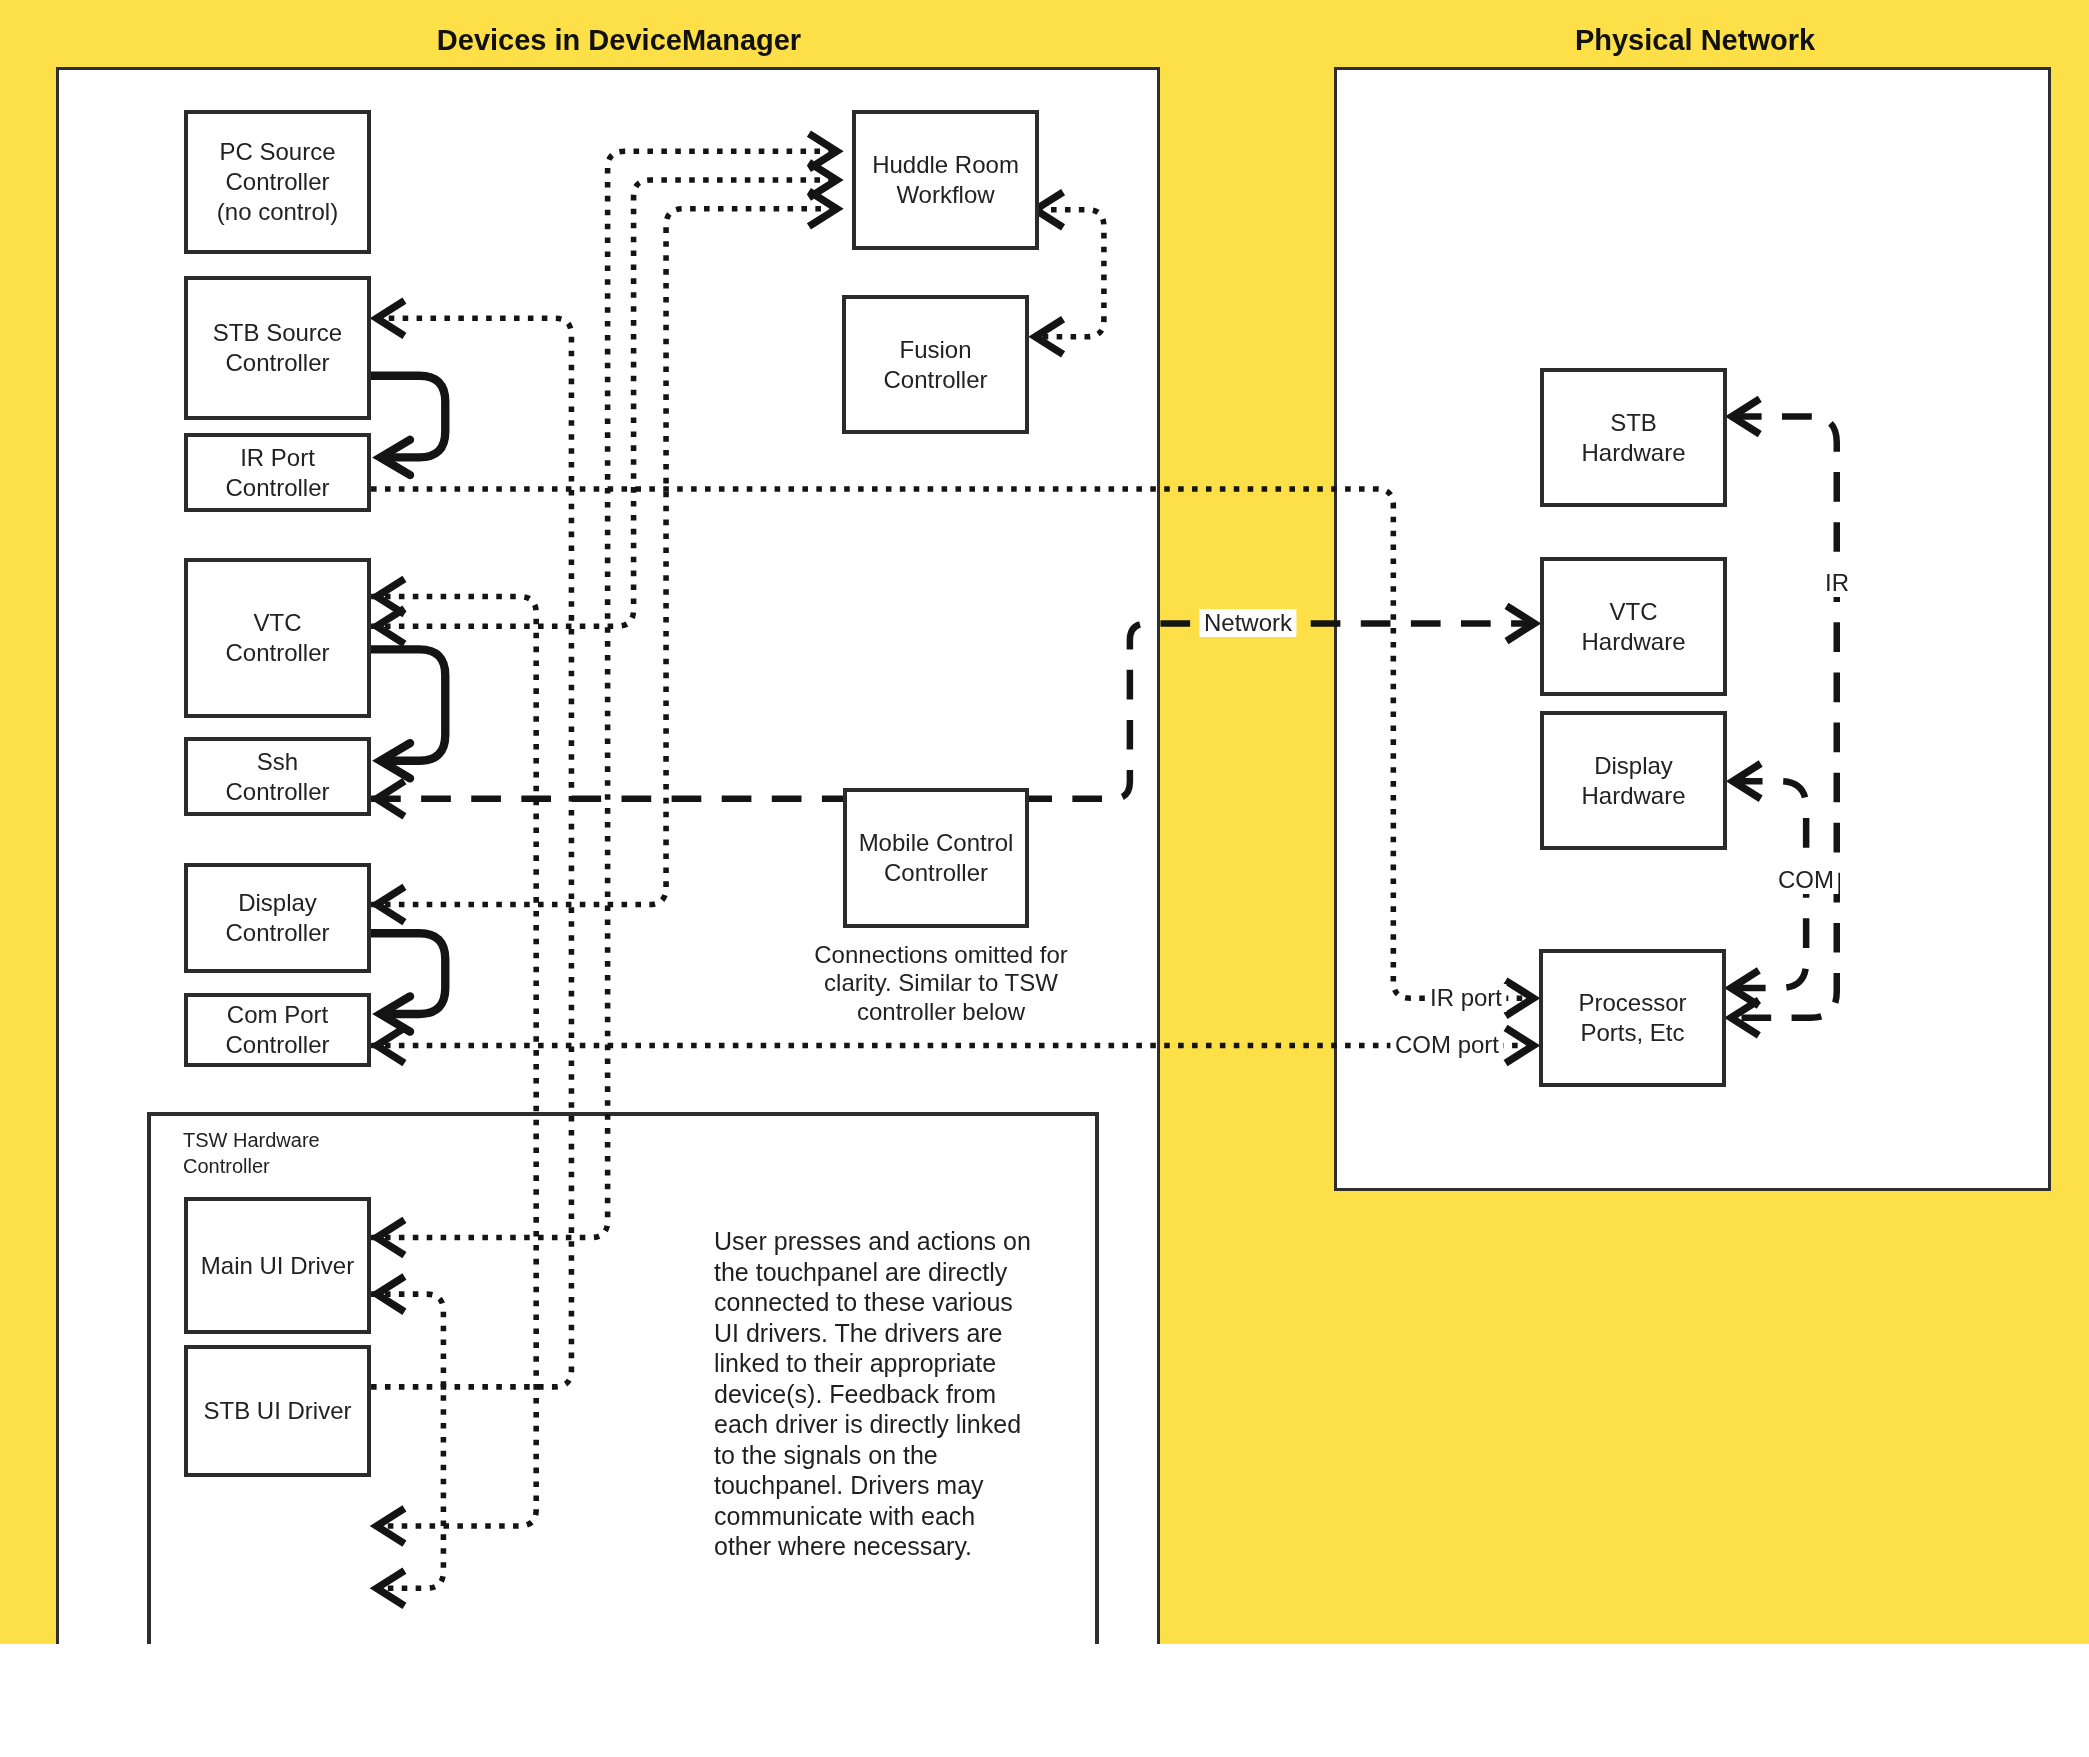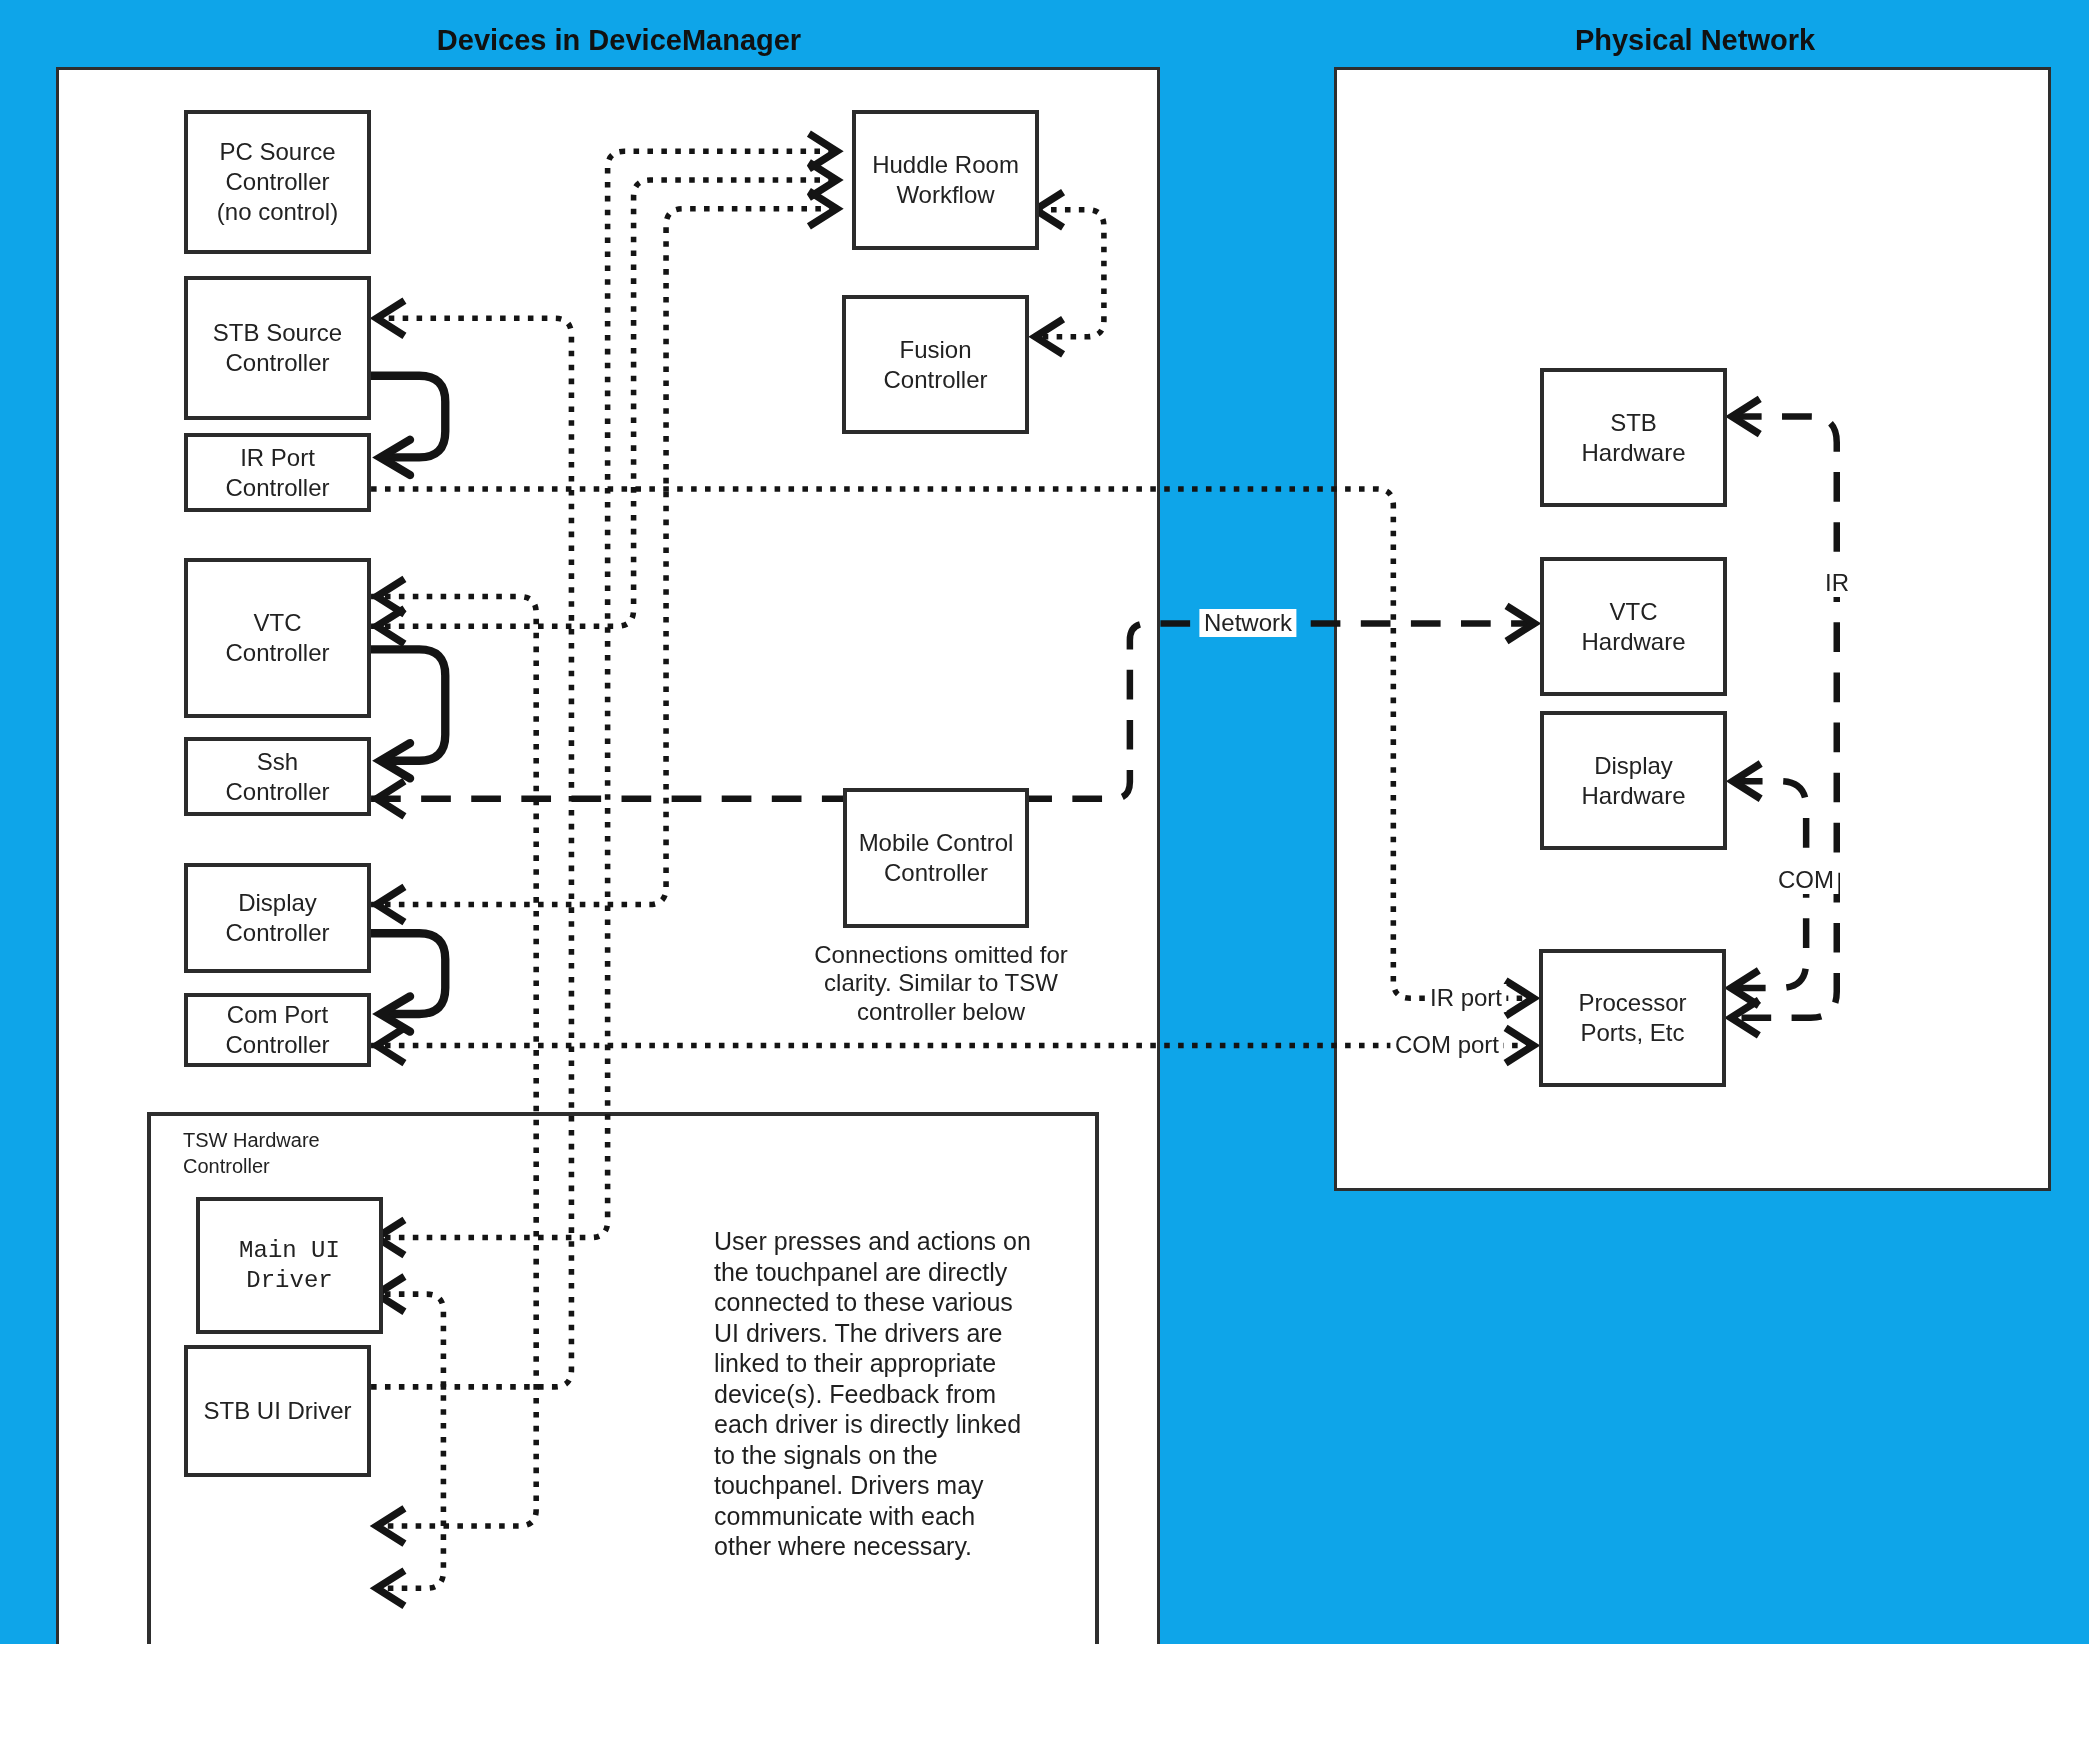--- a/index.html
+++ b/index.html
@@ -1,19 +1,19 @@
 <!DOCTYPE html>
 <html style="font-size:15px"><head>
 <meta charset="utf-8">
 <style>
   html,body{margin:0;padding:0;background:#ffffff;}
   #canvas{
     position:relative;
     width:2090px;height:1644px;
-    background:#0ea5e9;
+    background:#fde047;
     font-family:"Liberation Sans", sans-serif;
     color:#1f1f1f;
     overflow:hidden;
   }
   .panel{
     position:absolute;
     border:3.7px solid #2e2e2e;
     background:#ffffff;
     box-sizing:border-box;
   }
@@ -220,21 +220,21 @@
   <div class="node" style="left:843px;top:788px;width:186px;height:140px;">
     <span>Mobile Control</span>
     <span>Controller</span>
   </div>
 
   <div class="free-label" style="left:183px;top:1127px;line-height:1.3;">
     <div>TSW Hardware</div>
     <div>Controller</div>
   </div>
 
-  <div class="node" style="left:196px;top:1197px;width:187px;height:137px;font-family:Liberation Mono, monospace;">
+  <div class="node" style="left:184px;top:1197px;width:187px;height:137px;">
     <span>Main UI Driver</span>
   </div>
   <div class="node" style="left:184px;top:1345px;width:187px;height:132px;">
     <span>STB UI Driver</span>
   </div>
 
   <div class="node" style="left:1540px;top:348px;width:187px;height:139px;margin-top:20px;">
     <span>STB</span>
     <span>Hardware</span>
   </div>

